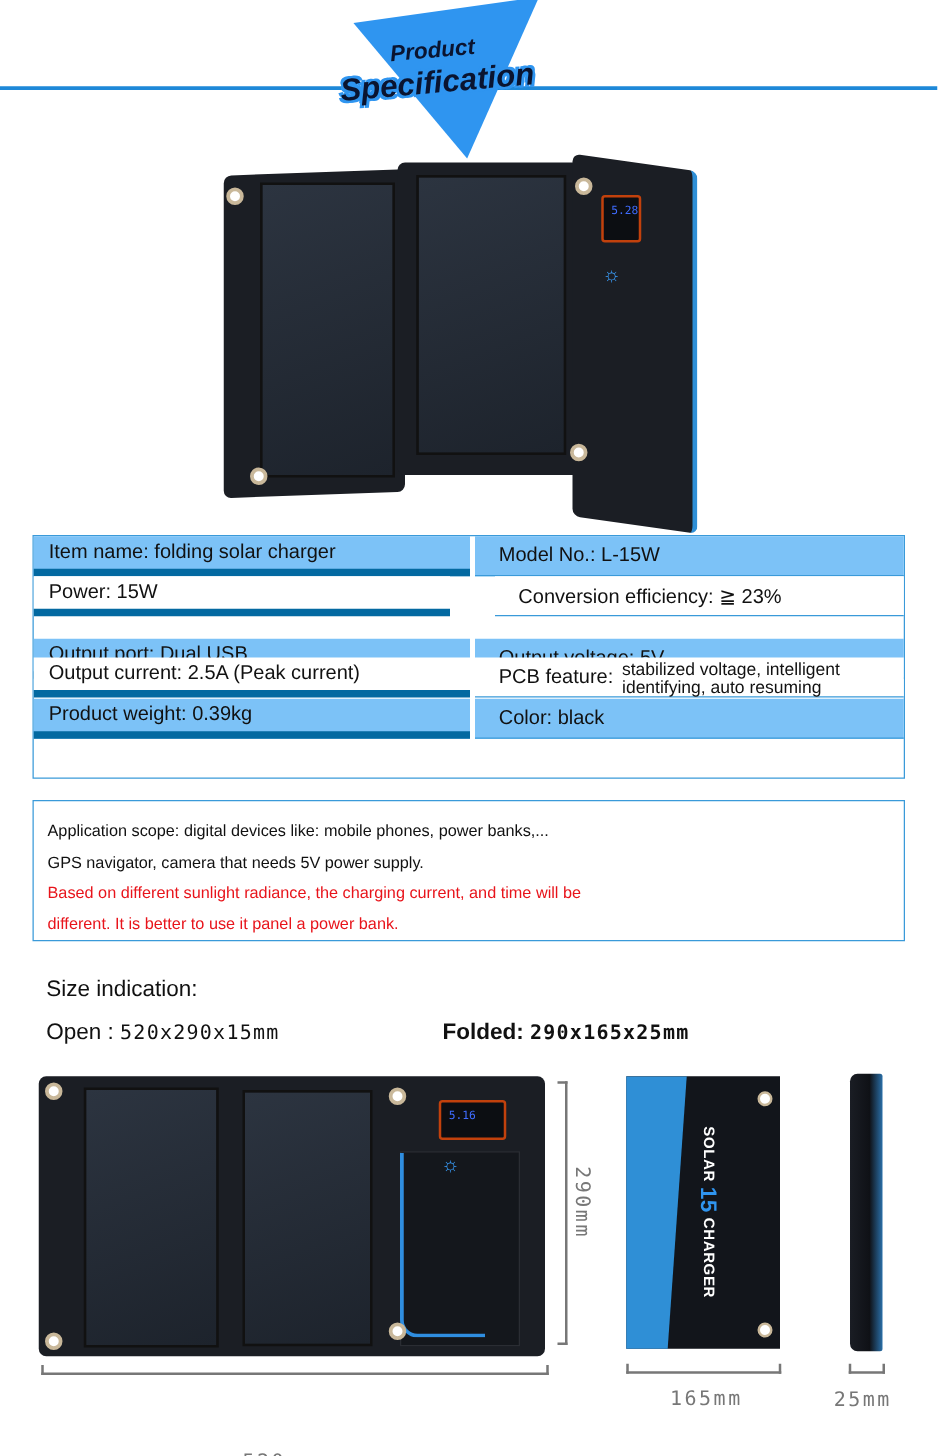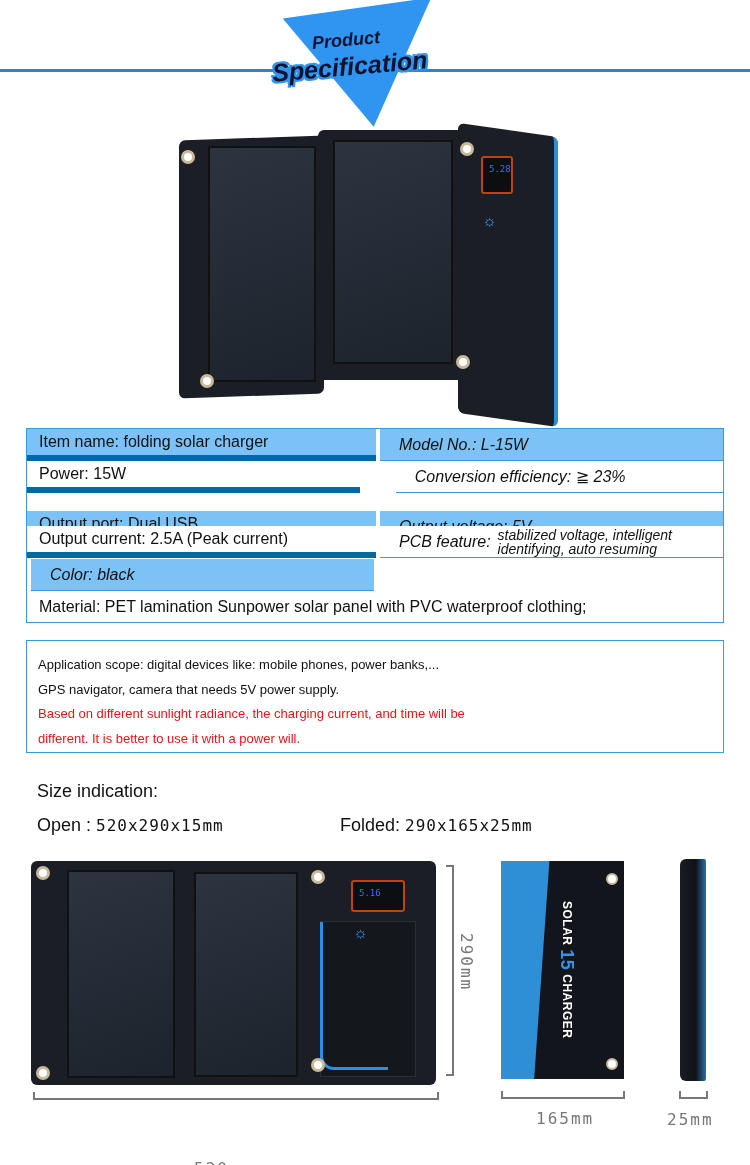--- a/index.html
+++ b/index.html
@@ -24,34 +24,34 @@
   .lcd { position: absolute; background: #0c0e12; border: 2px solid #c2410c; border-radius: 3px; }
   .lcd span { position: absolute; left: 6px; top: 6px; color: #3f6cff; font-family: "DejaVu Sans Mono", monospace; font-size: 9px; }
   .sun { position: absolute; color: #3aa0ff; font-size: 16px; }
 
   
   .spec { position: absolute; left: 26px; top: 428px; width: 698px; height: 195px; border: 1px solid #3a9ad9; }
   .row { position: absolute; left: 0; width: 696px; height: 32px; display: flex; }
   .row .c { height: 100%; display: flex; align-items: center; font-size: 16px; color: #111; }
   .row.blue .c { background: #7cc2f7; }
   .row .c.left { width: 349px; padding-left: 12px; border-bottom: 6px solid #0369a1; }
-  .row .c.right { width: 343px; margin-left: 4px; padding-left: 19px; border-bottom: 1px solid #3a9ad9; font-style: italic; }
+  .row .c.right { width: 343px; margin-left: 4px; padding-left: 19px; border-bottom: 1px solid #3a9ad9; }
   .row.white .c { background: #fff; }
   .row .c.full { width: 696px; padding-left: 12px; background: #fff; }
   .pcb-small { font-size: 14px; line-height: 14px; margin-left: 7px; }
 
   
   .app { position: absolute; left: 26px; top: 640px; width: 698px; height: 113px; border: 1px solid #3a9ad9; padding: 12px 0 0 11px; }
   .app p { font-size: 13px; line-height: 24.5px; }
   .app p.red { color: #e8141b; }
 
   
   .size-title { position: absolute; left: 37px; top: 781px; font-size: 18px; }
   .size-open { position: absolute; left: 37px; top: 815px; font-size: 18px; }
-  .size-folded { position: absolute; left: 340px; top: 815px; font-size: 18px; }
+  .size-folded { position: absolute; left: 354px; top: 815px; font-size: 18px; font-weight: bold; }
   .mono { font-family: "DejaVu Sans Mono", monospace; font-size: 16px; letter-spacing: 1px; }
 
   .dim-h { position: absolute; height: 8px; border: 2px solid #777; border-top: none; }
   .dim-v { position: absolute; width: 8px; border: 2px solid #777; border-left: none; }
   .dim-lbl { position: absolute; color: #777; font-family: "DejaVu Sans Mono", monospace; font-size: 16px; letter-spacing: 2px; }
   .dim-lbl.vert { transform: rotate(90deg); transform-origin: left top; }
 
   .folded { position: absolute; left: 501px; top: 861px; width: 123px; height: 218px; background: #12151b; overflow: hidden; }
   .folded .stripe { position: absolute; left: -20px; top: 0; width: 60px; height: 240px; background: #2f8fd6; transform: skewX(-4deg); }
   .folded .txt { position: absolute; left: 55px; top: 40px; color: #fff; font-weight: bold; font-size: 12px; writing-mode: vertical-rl; letter-spacing: 0.5px; }
@@ -99,32 +99,30 @@
     <div class="c left">Output current: 2.5A (Peak current)</div>
     <div class="c right">
       <span>PCB feature:</span>
       <span class="pcb-small">
         <span>stabilized voltage, intelligent</span><br>
         <span>identifying, auto resuming</span>
       </span>
     </div>
   </div>
   <div class="row blue" style="top:130px;">
+    <div class="c left">Product weight:  0.39kg</div>
     <div class="c right">Color: black</div>
-  </div>
-  <div class="row" style="top:162px;height:31px;">
-    <div class="c full">Material:  PET lamination Sunpower solar panel with PVC waterproof clothing;</div>
   </div>
 </div>
 
 <div class="app">
   <p>Application scope: digital devices like: mobile phones, power banks,...</p>
   <p>GPS navigator, camera that needs 5V power supply.</p>
   <p class="red">Based on different sunlight radiance, the charging current, and time will be</p>
-  <p class="red">different. It is better to use it with a power will.</p>
+  <p class="red">different. It is better to use it panel a power bank.</p>
 </div>
 
 <div class="size-title">Size indication:</div>
 <div class="size-open">
   <span>Open : </span><span class="mono">520x290x15mm</span>
 </div>
 <div class="size-folded">
   <span>Folded: </span><span class="mono">290x165x25mm</span>
 </div>
 

